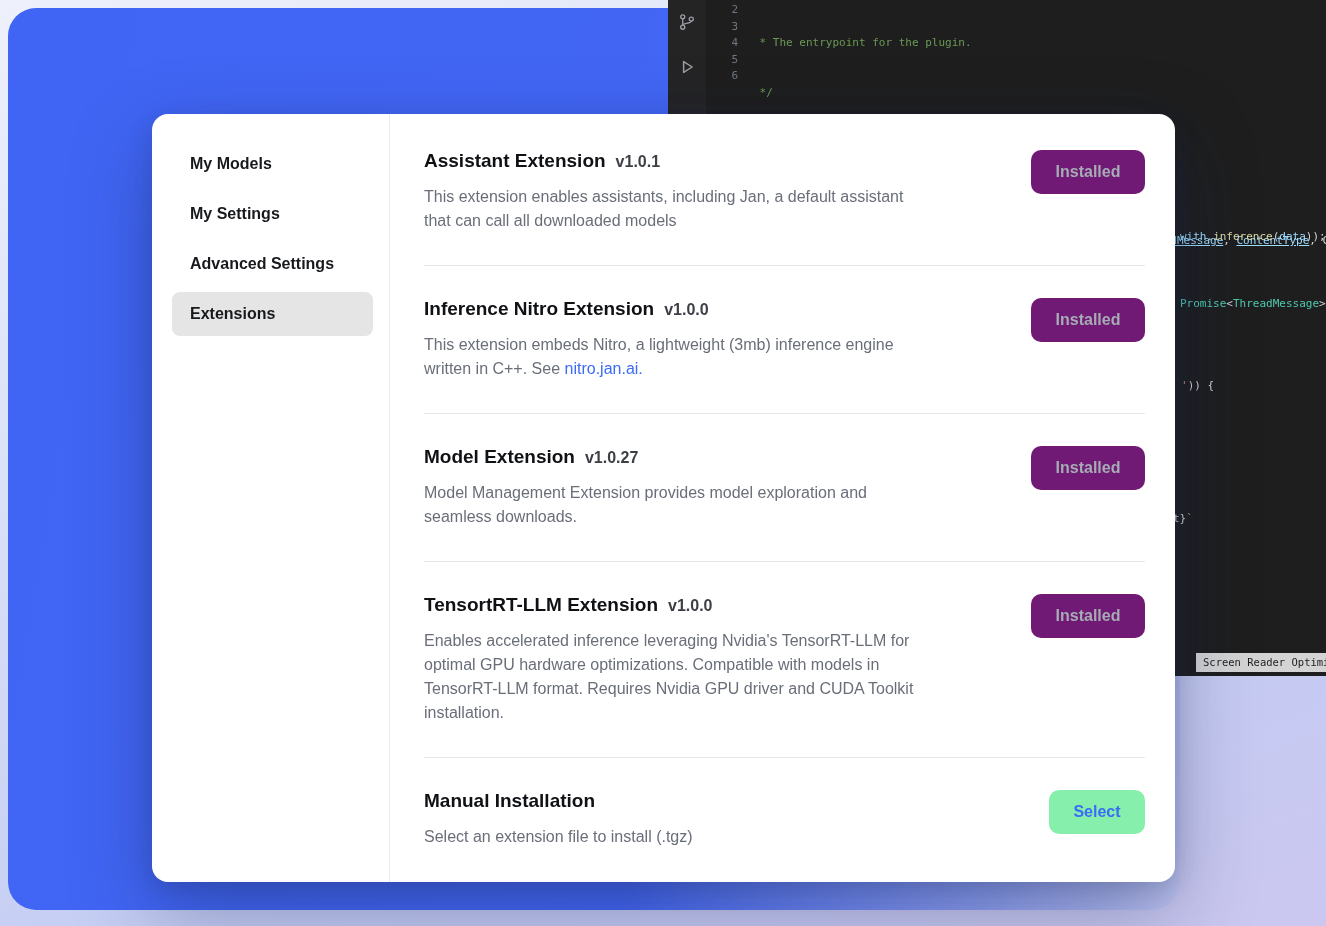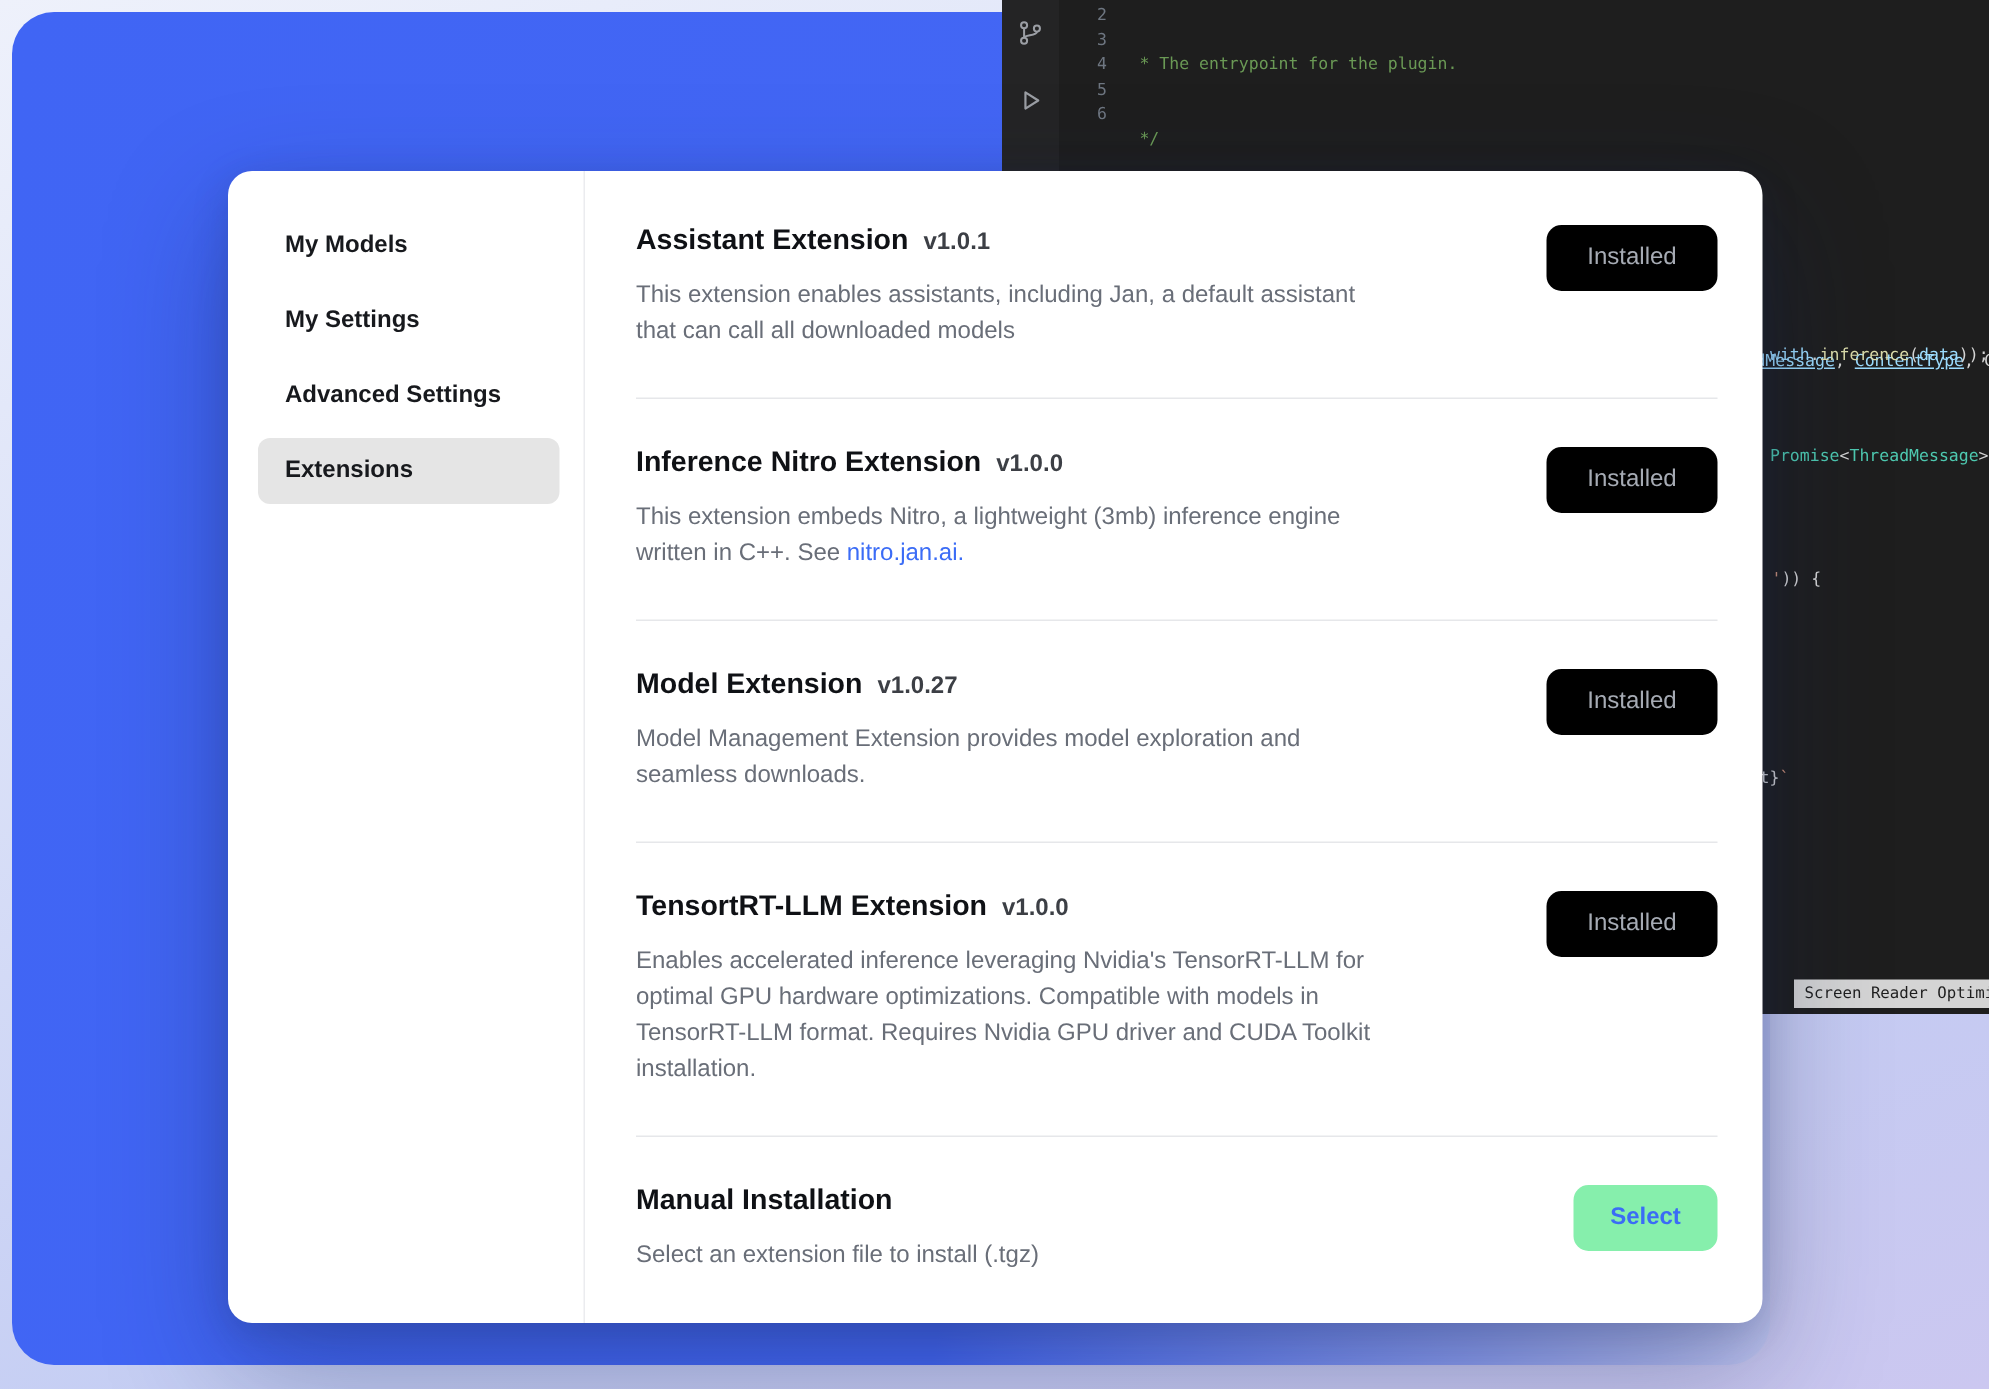--- a/index.html
+++ b/index.html
@@ -49,22 +49,22 @@
   .section { display:flex; align-items:flex-start; justify-content:space-between;
     padding:32px 0; border-bottom:1px solid #e6e7ea; }
   .section.last { border-bottom:none; }
   .sec-left { max-width:600px; margin-right:30px; }
   .sec-title-row { display:flex; align-items:baseline; gap:10px; margin-bottom:13px; }
   .sec-title { font-size:19px; font-weight:700; color:#0f1115; }
   .sec-version { font-size:16px; font-weight:700; color:#3c3f45; }
   .sec-desc { font-size:16px; line-height:24px; color:#696e78; white-space:pre-line; }
   .sec-desc .link { color:#3b6cf6; cursor:pointer; }
   .btn { flex-shrink:0; min-width:114px; height:44px; border:none; border-radius:10px;
-    background:#000000; color:#a6abb4; font-family:"Liberation Sans",sans-serif;
-    font-size:16px; font-weight:400; display:flex; align-items:center; justify-content:center;
+    background:#701a75; color:#a6abb4; font-family:"Liberation Sans",sans-serif;
+    font-size:16px; font-weight:700; display:flex; align-items:center; justify-content:center;
     padding:0 22px; cursor:default; }
   .btn.select { min-width:96px; background:#86efac; color:#3b6cf6; font-weight:700; cursor:pointer; }
 </style>
 </head>
 <body>
 
 <div class="stage">
 
   <div class="blue-panel"></div>
 

